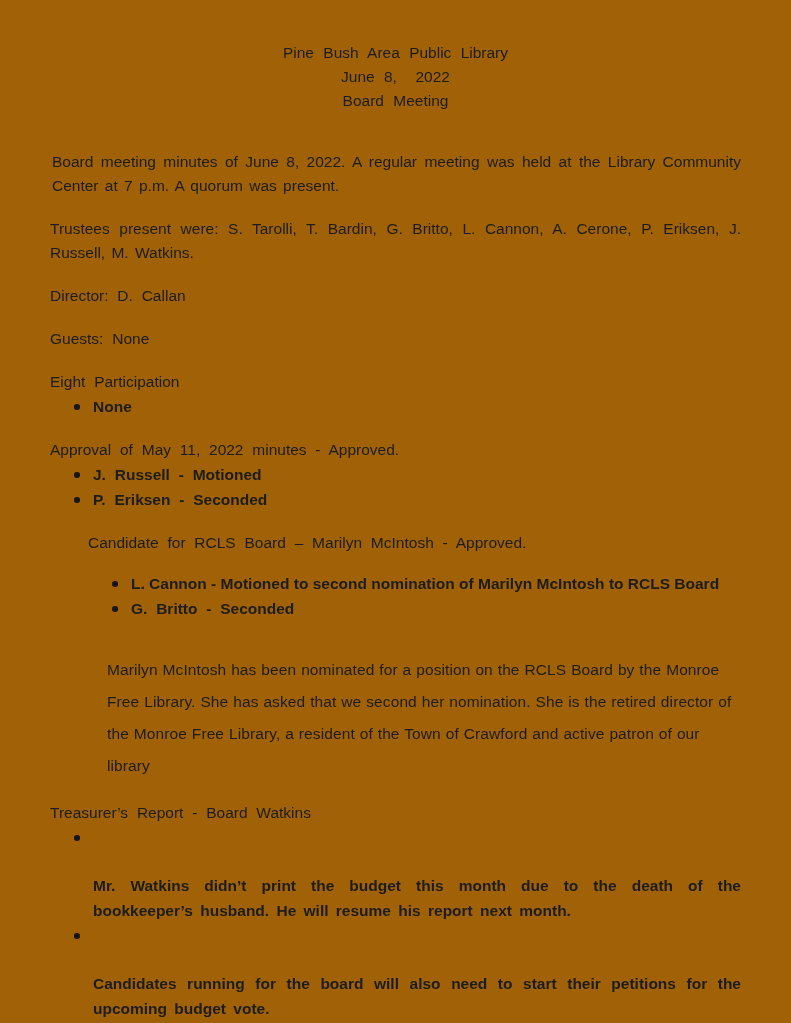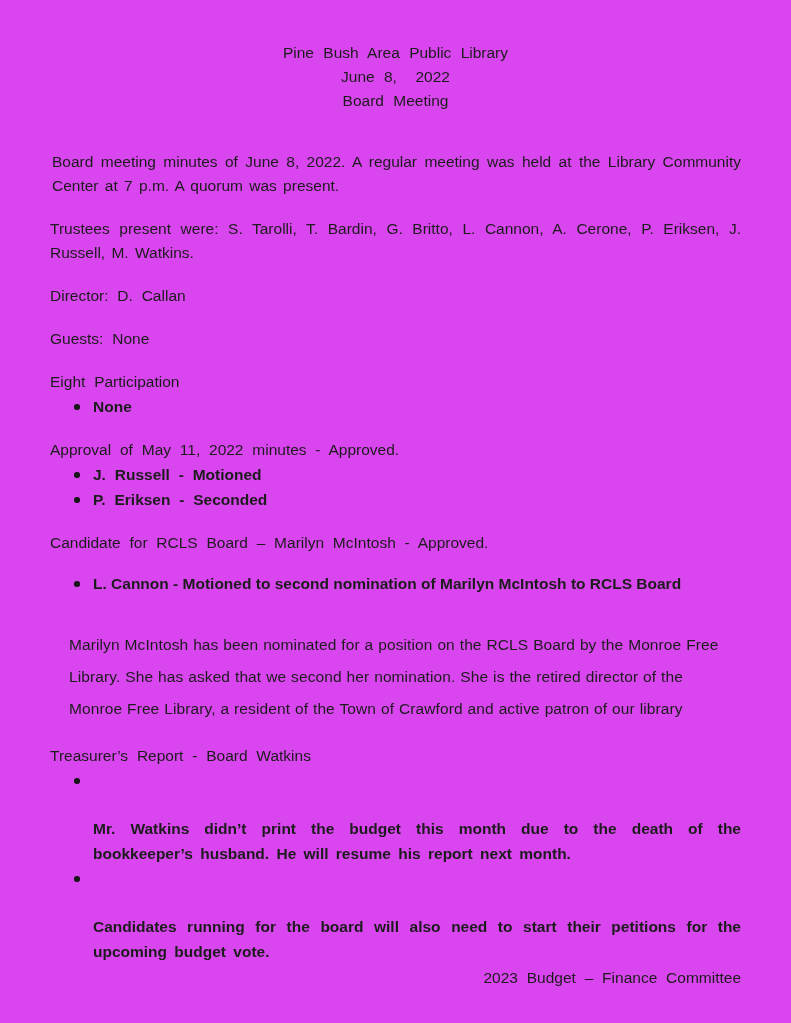--- a/index.html
+++ b/index.html
@@ -1,21 +1,21 @@
 <!DOCTYPE html>
 <html><head>
 <meta charset="utf-8">
 <style>
   html, body { margin: 0; padding: 0; background: #ffffff; }
   .page {
     position: relative;
     width: 791px;
     height: 1023px;
     box-sizing: border-box;
-    background: #d946ef;
+    background: #a16207;
     padding: 41px 50px 0 50px;
     font-family: "Liberation Sans", sans-serif;
     font-size: 15.5px;
     line-height: 24px;
     color: #1c1c1c;
     overflow: hidden;
   }
   .title-block { text-align: center; word-spacing: 5px; margin-bottom: 37px; }
   .title-block div { line-height: 24px; }
   p { margin: 0 0 19px 0; }
@@ -31,21 +31,21 @@
     position: absolute;
     left: 1px;
     top: 10px;
     width: 5.5px;
     height: 5.5px;
     border-radius: 50%;
     background: #161616;
   }
   .bullet-text { flex: 1; display: block; font-weight: bold; }
   .jt { text-align: justify; word-spacing: 3px; margin-top: 48px; }
-  .section-candidate { margin-top: 14px; }
+  .section-candidate { margin-top: 14px; margin-left: 38px; }
   .section-candidate .heading { margin-bottom: 16px; }
   .note {
     margin-top: 33px;
     padding-left: 19px;
     padding-right: 2px;
     line-height: 32px;
     letter-spacing: 0.1px;
     word-spacing: 0.5px;
   }
   .section-treasurer { margin-bottom: 0; }
@@ -94,20 +94,24 @@
     </ul>
   </div>
 
   <div class="section section-candidate">
     <div class="heading wide">Candidate for RCLS Board – Marilyn McIntosh - Approved.</div>
     <ul class="bullets">
       <li class="bullet-item">
         <span class="bullet-marker"></span>
         <span class="bullet-text">L. Cannon - Motioned to second nomination of Marilyn McIntosh to RCLS Board</span>
       </li>
+      <li class="bullet-item">
+        <span class="bullet-marker"></span>
+        <span class="bullet-text wide">G. Britto - Seconded</span>
+      </li>
     </ul>
     <div class="note">Marilyn McIntosh has been nominated for a position on the RCLS Board by the Monroe Free Library. She has asked that we second her nomination. She is the retired director of the Monroe Free Library, a resident of the Town of Crawford and active patron of our library</div>
   </div>
 
   <div class="section section-treasurer">
     <div class="heading wide">Treasurer’s Report - Board Watkins</div>
     <ul class="bullets">
       <li class="bullet-item">
         <span class="bullet-marker"></span>
         <span class="bullet-text jt">Mr. Watkins didn’t print the budget this month due to the death of the bookkeeper’s husband. He will resume his report next month.</span>

